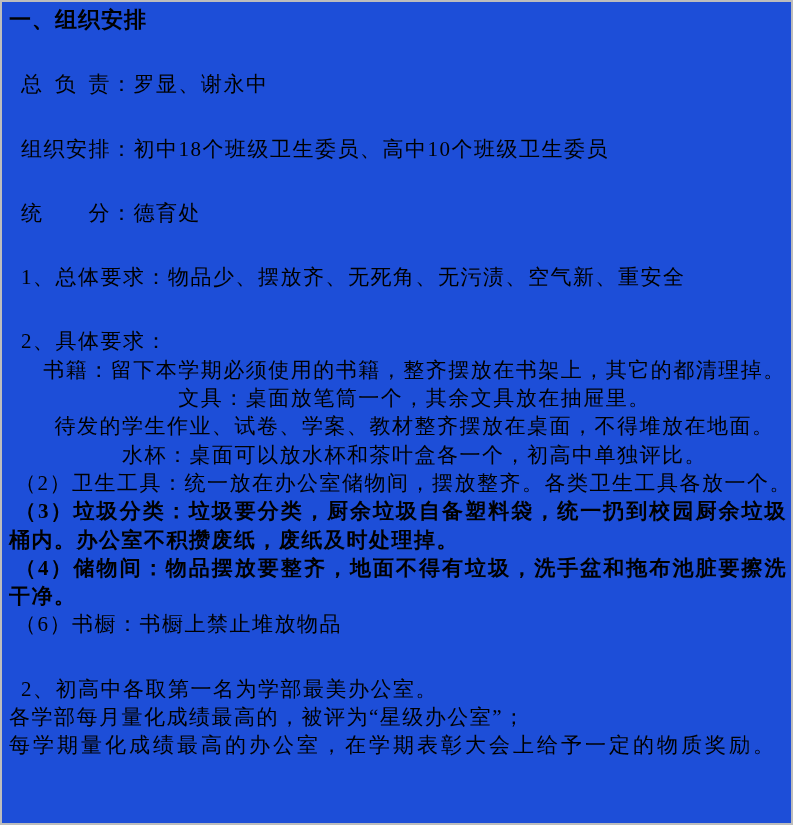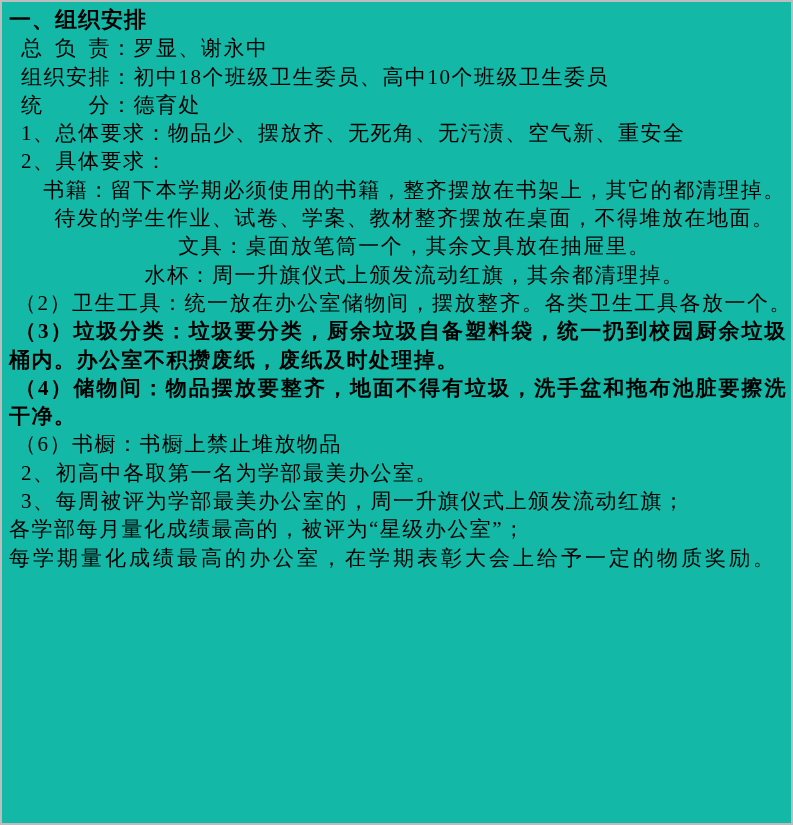--- a/index.html
+++ b/index.html
@@ -2,37 +2,37 @@
 <html><head>
 <meta charset="utf-8">
 <style>
   html, body { margin: 0; padding: 0; }
   body { background: #ffffff; }
   .page {
     box-sizing: border-box;
     width: 793px;
     height: 825px;
     border: 2px solid #bdbdbd;
-    background: #14b8a6;
+    background: #1d4ed8;
     color: #000000;
     padding: 4px 4px 0 7px;
     overflow: hidden;
     font-family: "Liberation Serif", "DejaVu Serif", serif;
     font-size: 21px;
     line-height: 28.3px;
     letter-spacing: 1.5px;
   }
   .line { white-space: nowrap; }
   .h {
     font-weight: bold;
     font-size: 22px;
     letter-spacing: 1px;
     font-family: "Liberation Sans", "DejaVu Sans", sans-serif;
   }
-  .role, .num { margin-left: 12px; }
+  .role, .num { margin-left: 12px; margin-top: 36px; }
   .par  { margin-left: 6px; }
   .sub  { margin-left: 33px; text-align: center; }
   .flush { margin-left: 0; }
   .wrap {
     white-space: normal;
     text-align: justify;
     text-indent: 6px;
     margin-left: 0;
     font-weight: bold;
   }
@@ -58,27 +58,26 @@
     <span class="rlabel">组织安排</span><span>：</span><span>初中18个班级卫生委员、高中10个班级卫生委员</span>
   </div>
   <div class="line role">
     <span class="rlabel">统分</span><span>：</span><span>德育处</span>
   </div>
 
   <div class="line num">1、总体要求：物品少、摆放齐、无死角、无污渍、空气新、重安全</div>
   <div class="line num">2、具体要求：</div>
 
   <div class="line sub">书籍：留下本学期必须使用的书籍，整齐摆放在书架上，其它的都清理掉。</div>
+  <div class="line sub">文具：桌面放笔筒一个，其余文具放在抽屉里。</div>
   <div class="line sub">待发的学生作业、试卷、学案、教材整齐摆放在桌面，不得堆放在地面。</div>
-  <div class="line sub">文具：桌面放笔筒一个，其余文具放在抽屉里。</div>
-  <div class="line sub">水杯：周一升旗仪式上颁发流动红旗，其余都清理掉。</div>
+  <div class="line sub">水杯：桌面可以放水杯和茶叶盒各一个，初高中单独评比。</div>
 
   <div class="line par">（2）卫生工具：统一放在办公室储物间，摆放整齐。各类卫生工具各放一个。</div>
   <div class="line wrap">（3）垃圾分类：垃圾要分类，厨余垃圾自备塑料袋，统一扔到校园厨余垃圾桶内。办公室不积攒废纸，废纸及时处理掉。</div>
   <div class="line wrap">（4）储物间：物品摆放要整齐，地面不得有垃圾，洗手盆和拖布池脏要擦洗干净。</div>
   <div class="line par">（6）书橱：书橱上禁止堆放物品</div>
 
   <div class="line num">2、初高中各取第一名为学部最美办公室。</div>
-  <div class="line num">3、每周被评为学部最美办公室的，周一升旗仪式上颁发流动红旗；</div>
   <div class="line flush">各学部每月量化成绩最高的，被评为“星级办公室”；</div>
   <div class="line flush spread">每学期量化成绩最高的办公室，在学期表彰大会上给予一定的物质奖励。</div>
 
 </div>
 
 </body></html>

